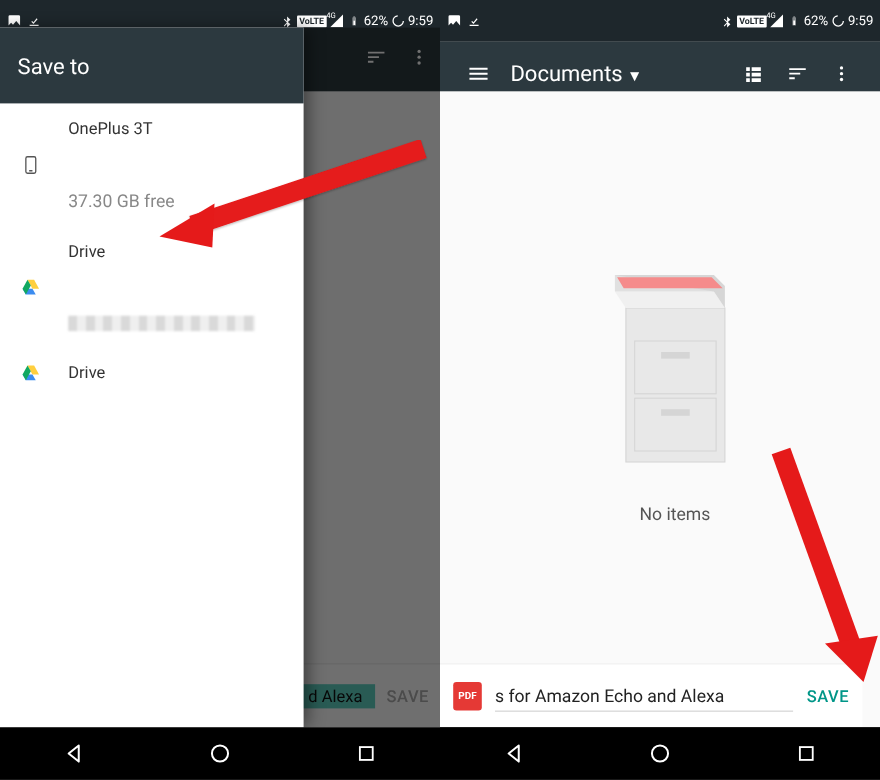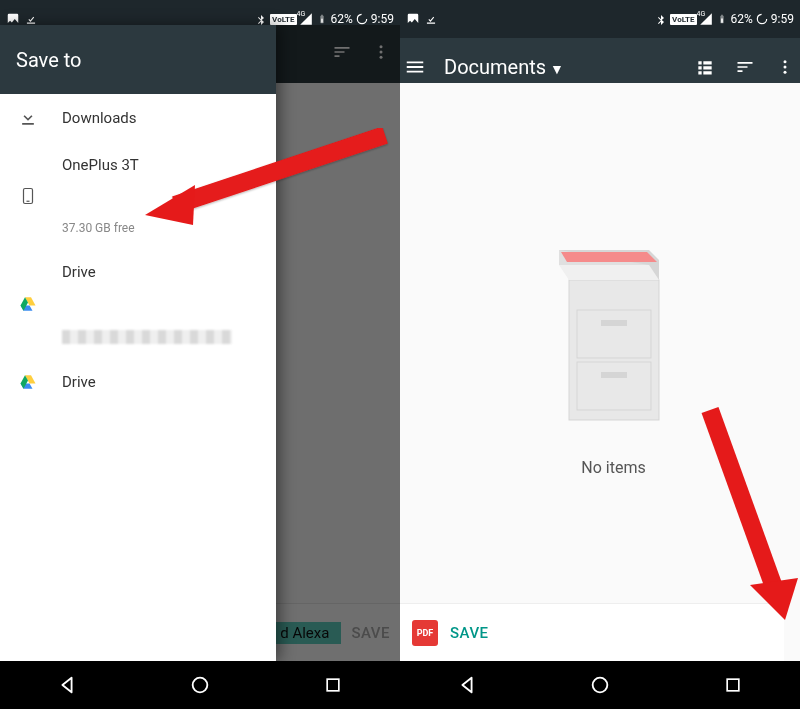--- a/index.html
+++ b/index.html
@@ -31,21 +31,21 @@
   }
   .status-left, .status-right { display: flex; align-items: center; gap: 4px; }
   .status-right { gap: 2px; }
   .sb-icon { width: 14px; height: 14px; display:flex; align-items:flex-end; justify-content:center; }
   .app-bar {
     height: 58px;
     background: #2c393f;
     color: #fff;
     display: flex;
     align-items: center;
-    padding: 0 4px;
+    padding: 0 24px;
     gap: 18px;
   }
   .app-title { font-size: 20px; font-weight: 400; flex: 1; }
   .app-bar .ab-icon { width: 22px; height: 22px; display:flex; align-items:center; justify-content:center; color:#fff; }
   .nav-bar {
     position: absolute;
     bottom: 0; left: 0; right: 0;
     height: 48px;
     background: #000;
     display: flex;
@@ -77,21 +77,21 @@
   }
   .drawer-item {
     display: flex;
     align-items: center;
     gap: 24px;
     padding: 14px 18px;
     font-size: 15px;
     color: #333;
   }
   .drawer-item.recent { color: #009688; border-bottom: 1px solid #e8e8e8; padding-top:18px; padding-bottom:18px; }
-  .drawer-item .sub { font-size: 12px; color: #888; margin-top:2px; }
+  .drawer-item .sub { font-size: 16px; color: #888; margin-top:2px; }
   .drawer-item .stack { display:flex; flex-direction:column;gap:45px; }
   .drawer-icon { width: 20px; height: 20px; flex-shrink:0; display:flex; align-items:center; justify-content:center; color:#666; }
   .scrim {
     position: absolute;
     top: 25px; left: 0; right: 0; bottom: 48px;
     background: rgba(0,0,0,.56);
     z-index: 2;
   }
   .under-appbar {
     position: absolute; top:25px; left:0; right:0;
@@ -213,28 +213,20 @@
     <span class="sel">d Alexa</span>
     <span class="save-ghost">SAVE</span>
   </div>
 
   <div class="scrim"></div>
 
   <div class="drawer">
     <div class="drawer-header">Save to</div>
 
 
-    <div class="drawer-item">
-      <span class="drawer-icon">
-        <svg viewBox="0 0 24 24" width="20" height="20" fill="#555">
-            <path d="M19 18H5v2h14zM12 2v10.6l4-4L17.4 10 12 15.4 6.6 10 8 8.6l4 4z"></path>
-          </svg>
-      </span>
-      <span>Downloads</span>
-    </div>
 
     <div class="drawer-item">
       <span class="drawer-icon">
         <svg viewBox="0 0 24 24" width="18" height="20" fill="none" stroke="#555" stroke-width="1.6">
             <rect x="6" y="2" width="12" height="20" rx="2"></rect>
             <line x1="10" y1="19" x2="14" y2="19"></line>
           </svg>
       </span>
       <div class="stack">
         <span>OnePlus 3T</span>
@@ -383,20 +375,21 @@
       <rect x="38" y="100" width="74" height="48" fill="none" stroke="#d5d5d5"></rect>
       <rect x="62" y="110" width="26" height="6" fill="#d5d5d5"></rect>
       <rect x="38" y="152" width="74" height="48" fill="none" stroke="#d5d5d5"></rect>
       <rect x="62" y="162" width="26" height="6" fill="#d5d5d5"></rect>
     </svg>
     <div class="no-items-text">No items</div>
   </div>
 
   <div class="filename-bar">
     <div class="pdf-badge">PDF</div>
+    <div class="filename-input">s for Amazon Echo and Alexa</div>
     <div class="save-btn">SAVE</div>
   </div>
 
   <svg class="arrow" style="left:250px; top:400px;" width="170" height="230">
     <path d="M60 10 L125 190" stroke="#e51a1a" stroke-width="18"></path>
     <path d="M135 220 L100 185 L148 178 Z" fill="#e51a1a"></path>
   </svg>
 
   <div class="nav-bar">
     <span class="nav-btn">

